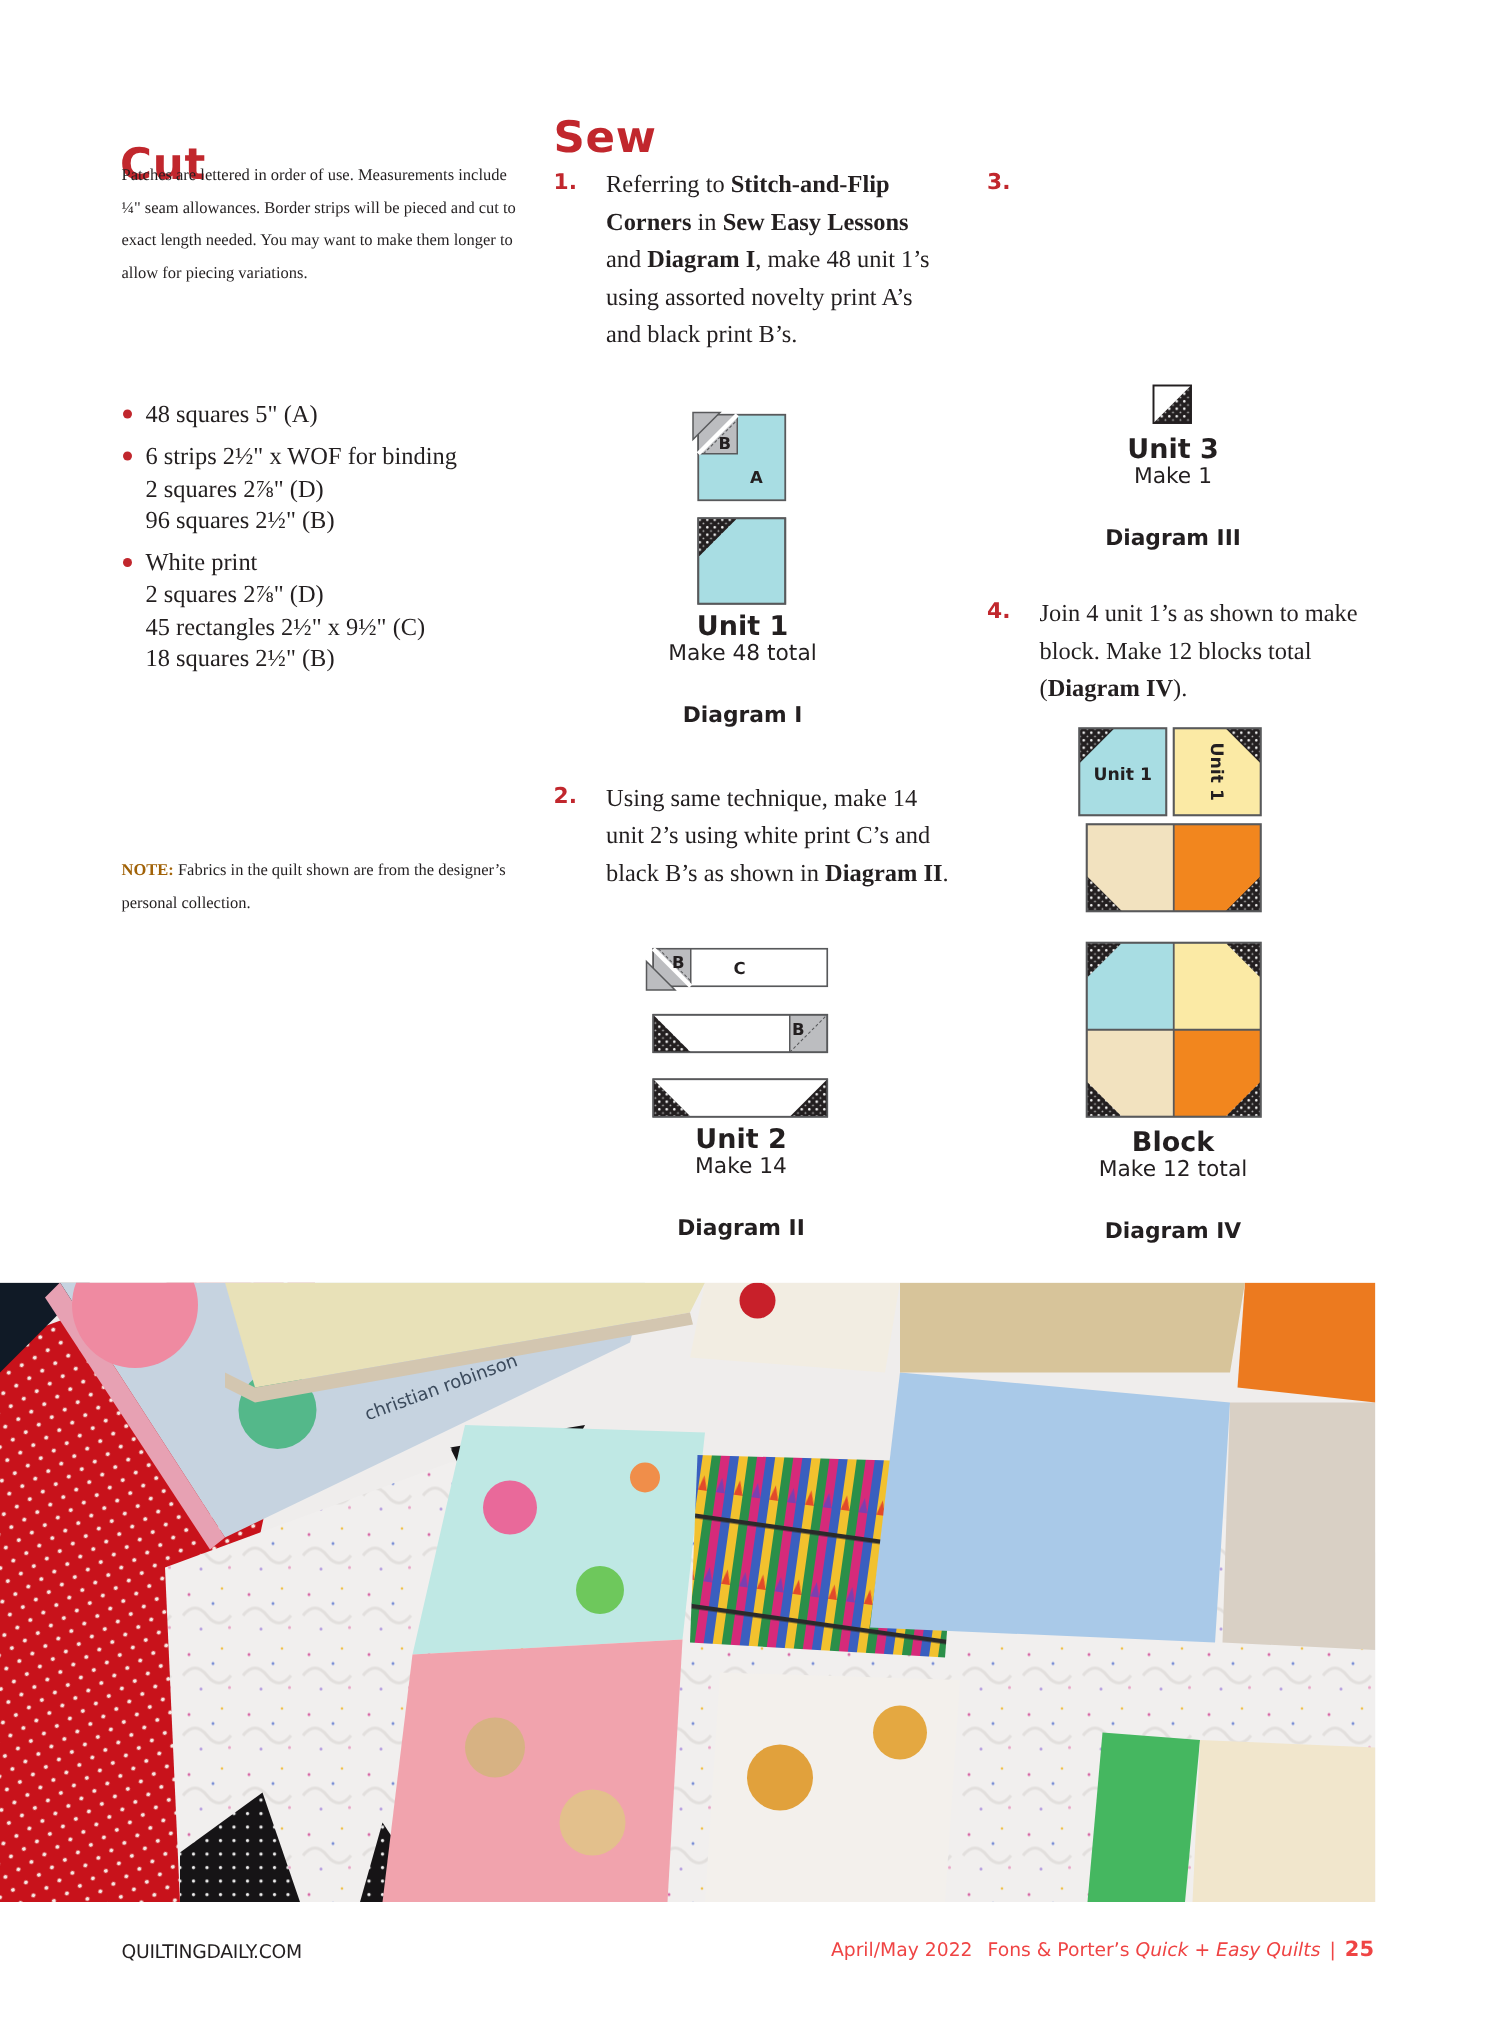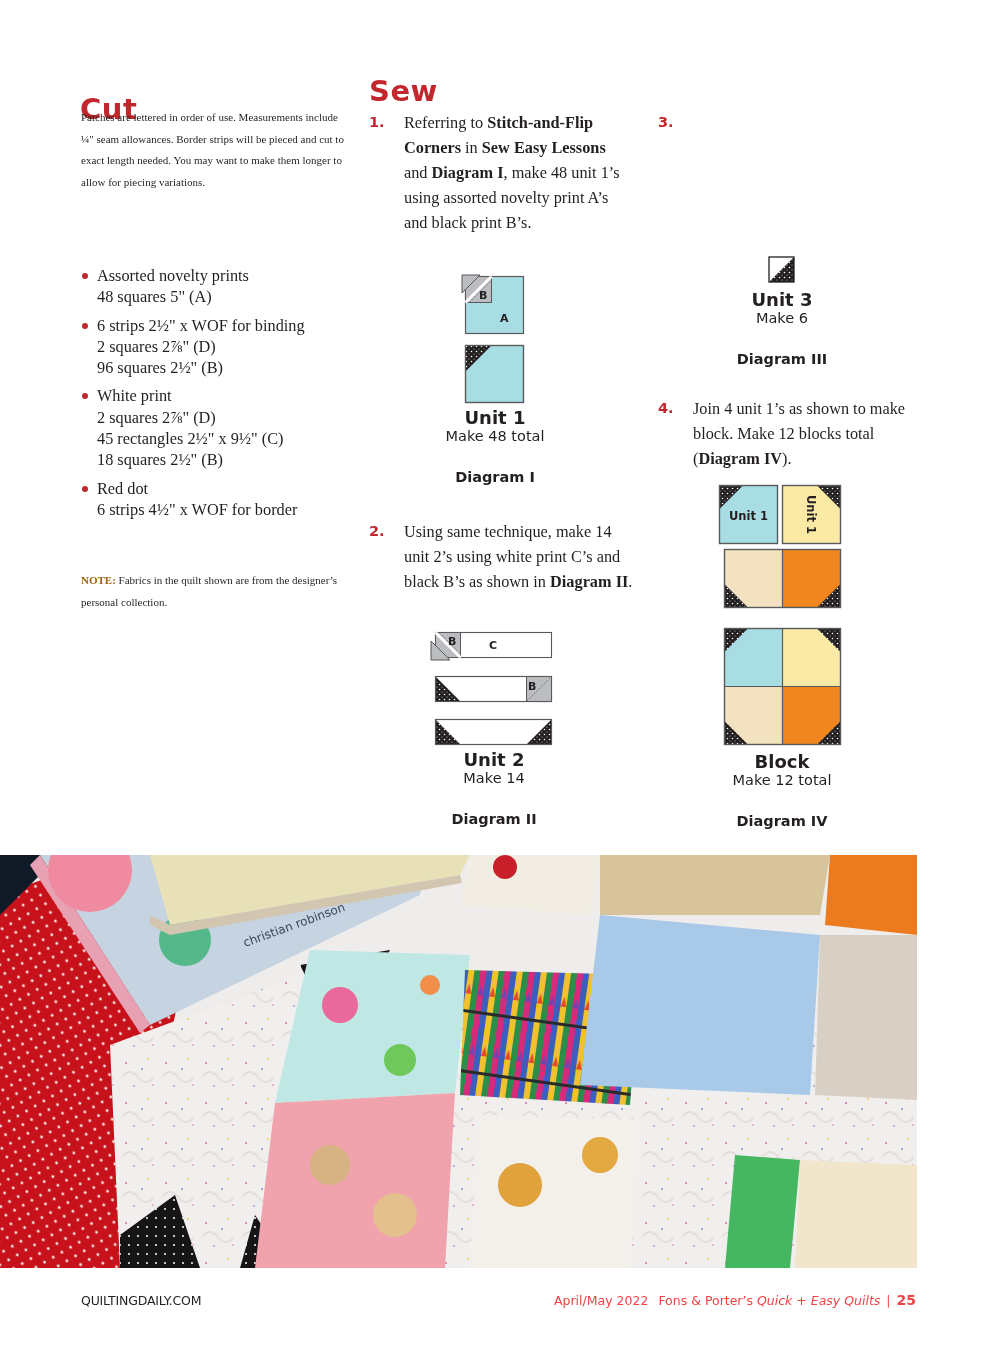--- a/index.html
+++ b/index.html
@@ -96,41 +96,35 @@
     </pattern>
   </defs>
 </svg>
 
 <div id="cut-heading" class="heading">Cut</div>
 <p id="cut-intro" class="col body-text">Patches are lettered in order of use. Measurements include ¼" seam allowances. Border strips will be pieced and cut to exact length needed. You may want to make them longer to allow for piecing variations.</p>
 
 <ul class="bullet-list" id="cut-list">
     <li class="bullet-group">
       <span class="bullet-dot"></span>
-      <span class="bullet-line">Assorted novelty prints</span>
       <span class="bullet-line">48 squares 5" (A)</span>
     </li>
     <li class="bullet-group">
       <span class="bullet-dot"></span>
       <span class="bullet-line">6 strips 2½" x WOF for binding</span>
       <span class="bullet-line">2 squares 2⅞" (D)</span>
       <span class="bullet-line">96 squares 2½" (B)</span>
     </li>
     <li class="bullet-group">
       <span class="bullet-dot"></span>
       <span class="bullet-line">White print</span>
       <span class="bullet-line">2 squares 2⅞" (D)</span>
       <span class="bullet-line">45 rectangles 2½" x 9½" (C)</span>
       <span class="bullet-line">18 squares 2½" (B)</span>
     </li>
-    <li class="bullet-group">
-      <span class="bullet-dot"></span>
-      <span class="bullet-line">Red dot</span>
-      <span class="bullet-line">6 strips 4½" x WOF for border</span>
-    </li>
   </ul>
 
 <p id="note" class="col body-text">
   <span class="note-label">NOTE:</span><span> Fabrics in the quilt shown are from the designer’s personal collection.</span>
 </p>
 
 <div id="sew-heading" class="heading">Sew</div>
 
 <div id="step1" class="step">
   <span class="step-num">1.</span>
@@ -203,21 +197,21 @@
 </div>
 <div class="diag-title" style="left:434px; top:811px; width:120px;">Diagram II</div>
 
 <svg class="diagram" style="left:768px; top:256px;" width="28" height="28" viewBox="0 0 28 28">
   <rect x="1" y="1" width="25" height="25" fill="#ffffff"></rect>
   <polygon points="26,1 26,26 1,26" fill="url(#dots)"></polygon>
   <rect x="1" y="1" width="25" height="25" fill="none" stroke="#231f20" stroke-width="1.3"></rect>
 </svg>
 <div class="cap" style="left:722px; top:290px; width:120px;">
   <span class="cap-title">Unit 3</span>
-  <span class="cap-sub">Make 6</span>
+  <span class="cap-sub">Make 1</span>
 </div>
 <div class="diag-title" style="left:722px; top:351px; width:120px;">Diagram III</div>
 
 <svg class="diagram" style="left:716px; top:482px;" width="130" height="265" viewBox="0 0 130 265">
 
   <g>
     <rect x="3.5" y="3.5" width="58" height="58" fill="#a8dde3"></rect>
     <polygon points="3.5,3.5 27,3.5 3.5,27" fill="url(#dots)"></polygon>
     <rect x="3.5" y="3.5" width="58" height="58" fill="none" stroke="#58595b" stroke-width="1.4"></rect>
     <text x="32.5" y="38" text-anchor="middle" font-family="DejaVu Sans, sans-serif" font-weight="bold" font-size="11.5" fill="#231f20">Unit 1</text>

